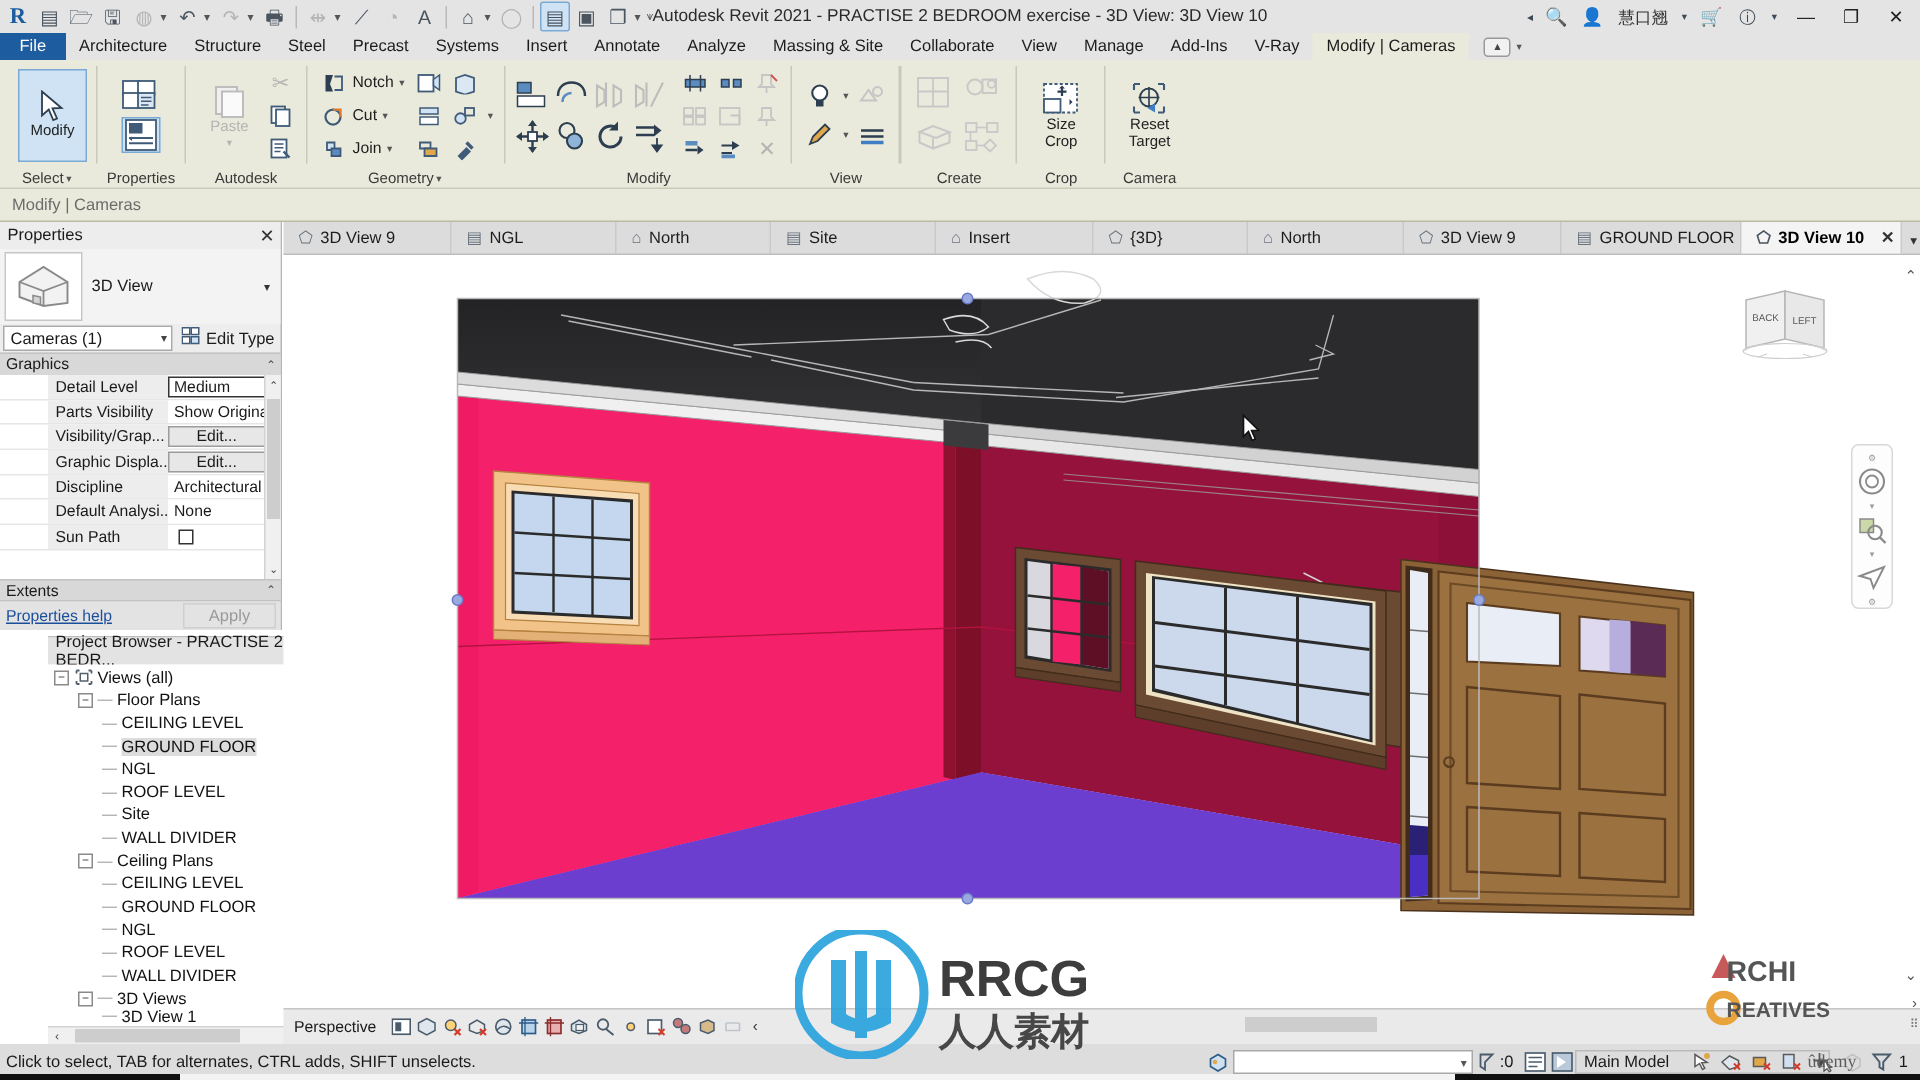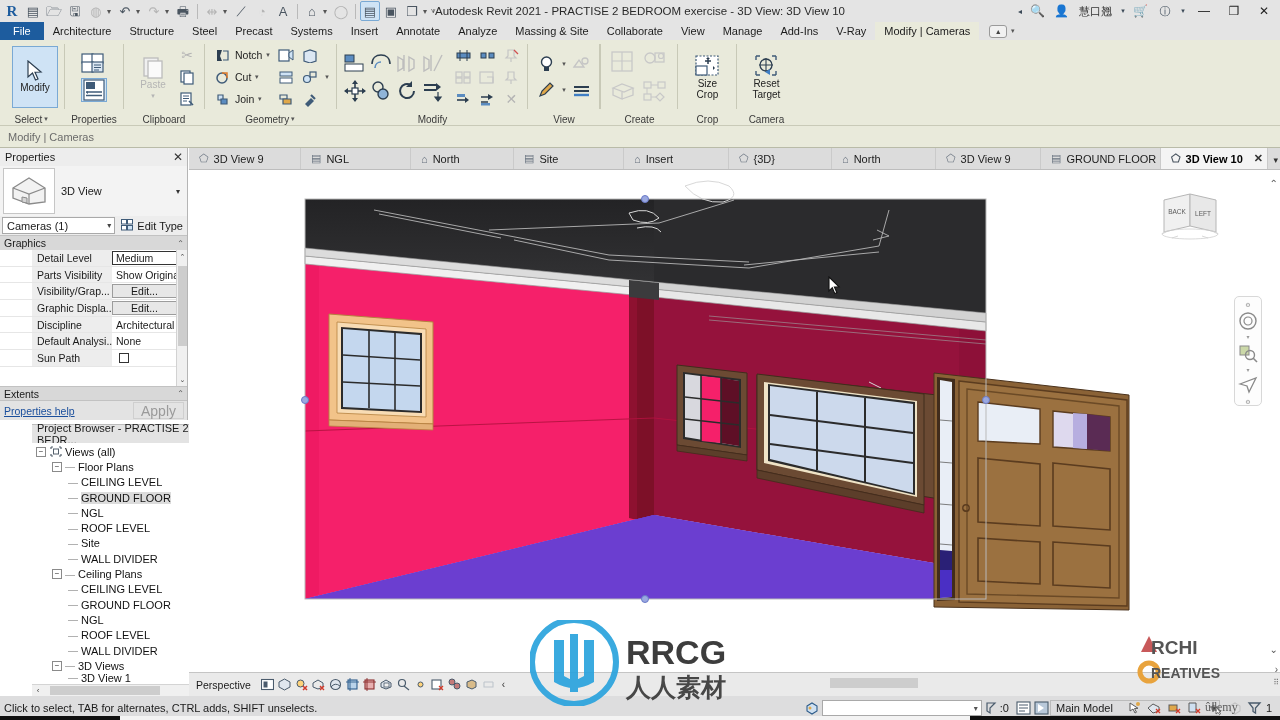--- a/index.html
+++ b/index.html
@@ -133,22 +133,22 @@
   .pval.boxed { border:1.3px solid #333; background:#fff; margin:0.5px 10px 0.5px 0; padding-left:3px; }
   .pbtn { flex:1; margin:1px 10px 1px 0; border:1px solid #9c9c9c; background:#e7e7e7;
           display:flex;align-items:center;justify-content:center; font-size:10.5px; }
   .checkbox { width:10px;height:10px;border:1.3px solid #333;background:#fff;margin-left:3px; }
   .props-scroll { position:absolute; right:0; top:0; width:11px; height:100%; background:#f0f0f0; border-left:1px solid #d2d2d2; }
   .props-scroll .thumb { position:absolute; left:1px; top:16px; width:9px; height:80px; background:#cdcdcd; }
   .props-scroll .ar { position:absolute;left:0;width:11px;height:13px;display:flex;align-items:center;justify-content:center;font-size:7px;color:#444; }
 
   .props-foot { height:19px; display:flex; align-items:center; background:#e3e3e3; }
   .phelp { flex:1; font-size:10.5px; color:#1b4f9c; text-decoration:underline; padding-left:4px; }
-  .applybtn { width:51px; height:17px; margin-right:3px; background:#e3e3e3; border:1px solid #cfcfcf;
-              display:flex;align-items:center;justify-content:center; font-size:14px; color:#9a9a9a; }
+  .applybtn { width:62px; height:17px; margin-right:3px; background:#e3e3e3; border:1px solid #cfcfcf;
+              display:flex;align-items:center;justify-content:center; font-size:11px; color:#9a9a9a; }
 
   
   .browser {
     position:absolute; left:0; top:424px; width:188px; height:272px;
     background:#ededed; border-right:1px solid #b5b5b5; border-top:1px solid #bdbdbd;
     display:flex; flex-direction:column;margin-left:32px;
   }
   .tree { flex:1; background:#fff; overflow:hidden; position:relative; padding-top:1px; }
   .tnode { display:flex; align-items:center; height:15.3px; font-size:11px; white-space:nowrap; color:#111; }
   .tnode .exp { width:10px;height:10px;border:1px solid #8a8a8a;background:#fff;
@@ -367,21 +367,21 @@
           <div class="smbtn">
             <svg width="15" height="15" viewBox="0 0 15 15">
                 <rect x="1" y="1" width="10" height="12" fill="#fff" stroke="#3f5b78" stroke-width="1.2"></rect>
                 <path d="M3 4h6M3 6.5h6M3 9h4" stroke="#3f5b78" stroke-width="1"></path>
                 <path d="M9 9l4 4" stroke="#3f5b78" stroke-width="1.6"></path>
               </svg>
           </div>
         </div>
       </div>
       <div class="panel-title">
-        <span>Clipboard</span>
+        <span>Autodesk</span>
       </div>
     </div>
     <div class="panel-sep"></div>
 
     <div class="panel">
       <div class="panel-body">
         <div class="col2">
           <div class="row">
             <span class="smbtn">
               <svg width="15" height="15" viewBox="0 0 15 15">

